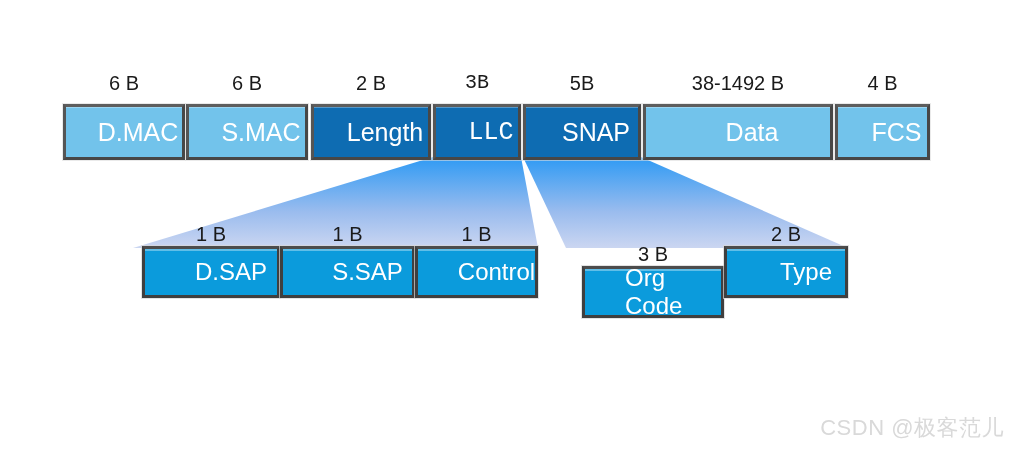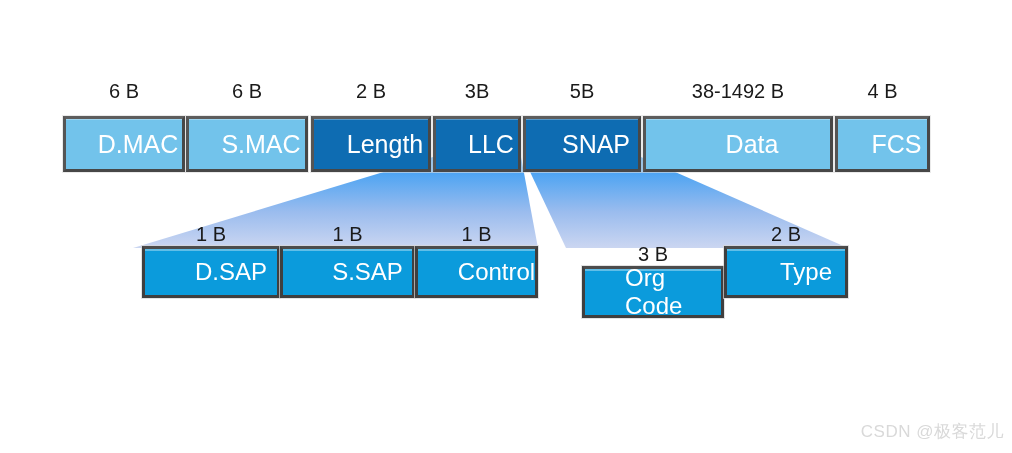--- a/index.html
+++ b/index.html
@@ -32,33 +32,33 @@
   }
   
   .funnel{position:absolute;top:157px;height:91px;
     background:linear-gradient(180deg,#2E9AF4 0%,#9ABCEE 60%,#CBD6F1 100%);
   }
   .funnel.llc{left:133px;width:405px;
     clip-path:polygon(300px 0,388px 0,405px 91px,0 91px);}
   .funnel.snap{left:523px;width:325px;
     clip-path:polygon(0 0,118px 0,325px 91px,43px 91px);}
   .watermark{
-    position:absolute;right:8px;bottom:10px;font-size:17px;color:#d9d9d9;
+    position:absolute;right:8px;bottom:10px;font-size:22px;color:#d9d9d9;
     letter-spacing:.5px;
   }
   
   .f0{left:63px;width:122px;}  .f1{left:186px;width:122px;}
-  .f2{left:311px;width:120px;} .f3{left:433px;width:88px;}
+  .f2{left:311px;width:120px;} .f3{left:433px;width:88px;font-family:Liberation Mono, monospace;}
   .f4{left:523px;width:118px;} .f5{left:643px;width:190px;}
   .f6{left:835px;width:95px;}
-  .top-size{top:80px;} .sub-size{top:223px;}
+  .top-size{top:72px;} .sub-size{top:223px;}
   .s0{left:142px;width:138px;} .s1{left:280px;width:135px;}
   .s2{left:415px;width:123px;} .s3{left:582px;width:142px;margin-top:20px;}
   .s4{left:724px;width:124px;}
-  .fboxrow{top:116px;padding-left:28px;}
+  .fboxrow{top:104px;padding-left:28px;}
 </style>
 </head>
 <body>
 
 <div class="canvas">
 
   <div class="size-label top-size f0">6 B</div>
   <div class="size-label top-size f1">6 B</div>
   <div class="size-label top-size f2">2 B</div>
   <div class="size-label top-size f3">3B</div>

